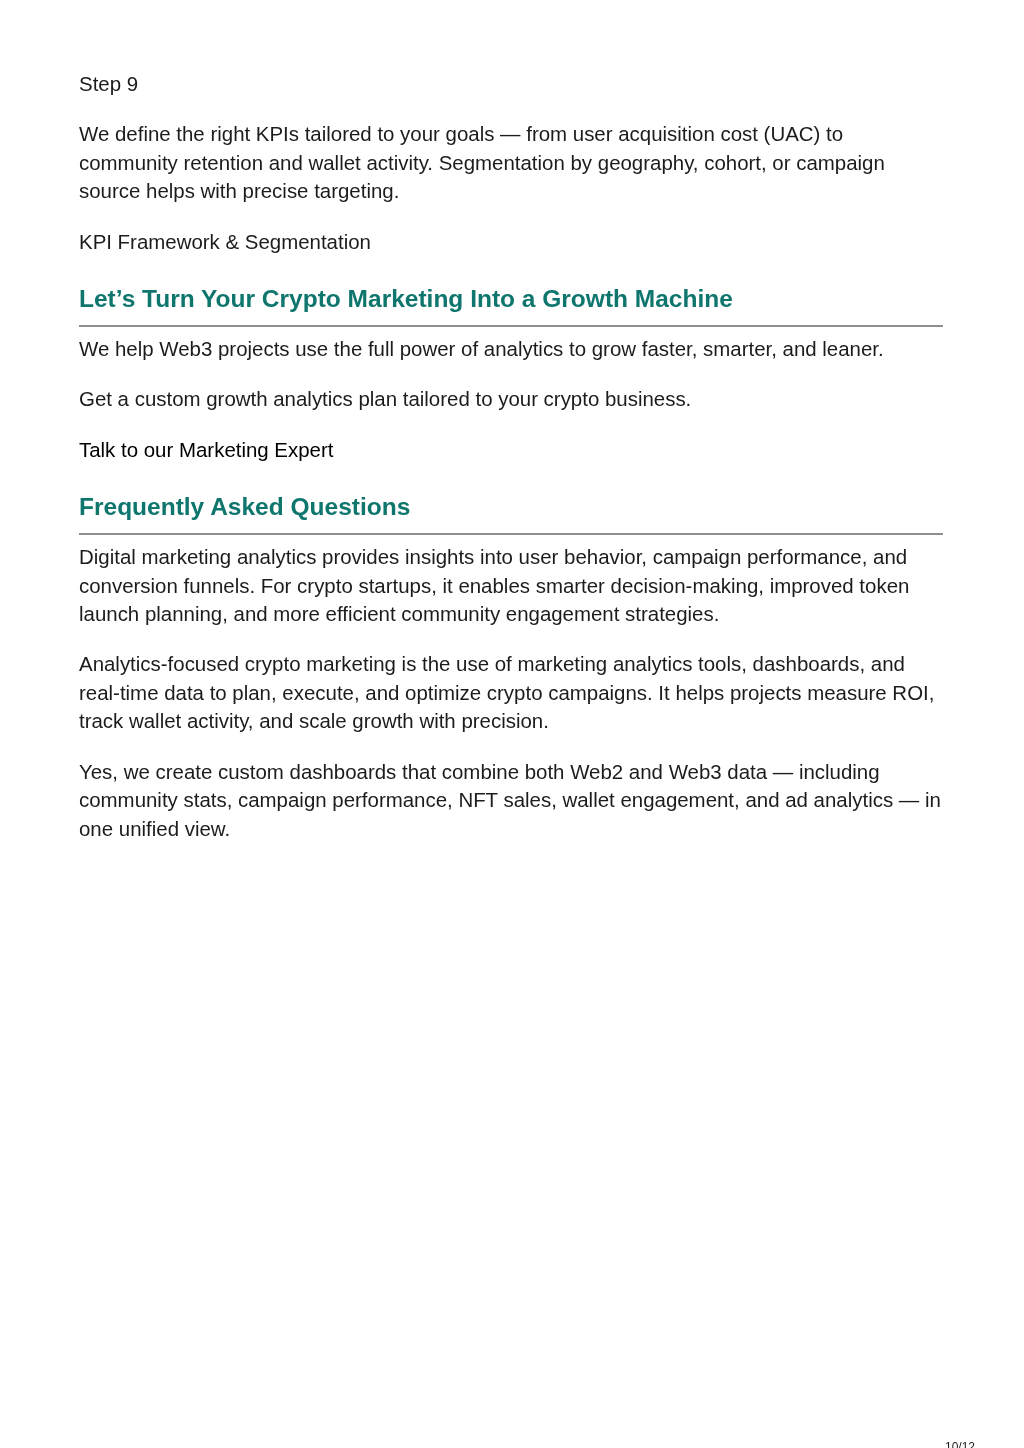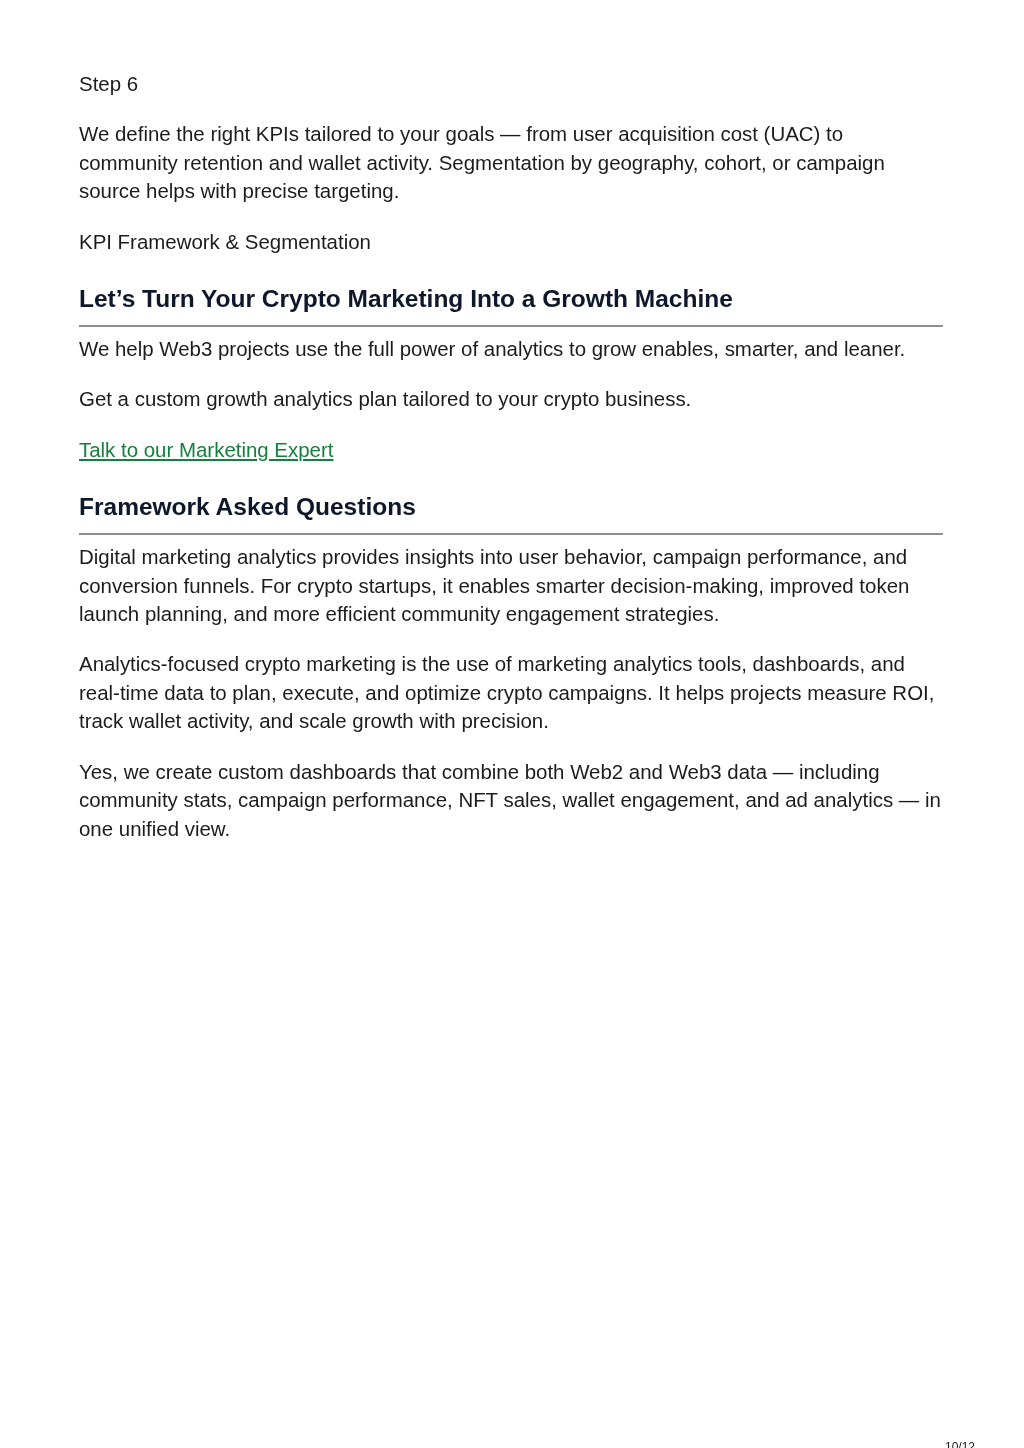--- a/index.html
+++ b/index.html
@@ -21,63 +21,62 @@
     width: 864px;
     padding: 70px 0 0 79px;
   }
   p {
     margin: 0 0 22px 0;
   }
   h2 {
     font-size: 24.5px;
     line-height: 33px;
     font-weight: 700;
-    color: #0f172a;
+    color: #0f766e;
     margin: 26px 0 8px 0;
     padding-bottom: 10px;
     border-bottom: 2px solid #8f8f8f;
   }
   a.text-link {
-    color: #15803d;
-    text-decoration: underline;
+    color: #000000;
     cursor: pointer;
   }
   .page-number {
     position: absolute;
     top: 1404px;
     right: 49px;
     font-size: 12px;
     line-height: 14px;
     color: #1c1c1c;
     margin-top: 36px;
   }
 </style>
 </head>
 <body>
 
 <div class="content">
 
   <section>
-    <p>Step 6</p>
+    <p>Step 9</p>
     <p>We define the right KPIs tailored to your goals — from user acquisition cost (UAC) to community retention and wallet activity. Segmentation by geography, cohort, or campaign source helps with precise targeting.</p>
     <p>KPI Framework &amp; Segmentation</p>
   </section>
 
 
   <section>
     <h2>Let’s Turn Your Crypto Marketing Into a Growth Machine</h2>
-    <p>We help Web3 projects use the full power of analytics to grow enables, smarter, and leaner.</p>
+    <p>We help Web3 projects use the full power of analytics to grow faster, smarter, and leaner.</p>
     <p>Get a custom growth analytics plan tailored to your crypto business.</p>
     <p>
       <a class="text-link">Talk to our Marketing Expert</a>
     </p>
   </section>
 
   <section>
-    <h2>Framework Asked Questions</h2>
+    <h2>Frequently Asked Questions</h2>
     <p>Digital marketing analytics provides insights into user behavior, campaign performance, and conversion funnels. For crypto startups, it enables smarter decision-making, improved token launch planning, and more efficient community engagement strategies.</p>
     <p>Analytics-focused crypto marketing is the use of marketing analytics tools, dashboards, and real-time data to plan, execute, and optimize crypto campaigns. It helps projects measure ROI, track wallet activity, and scale growth with precision.</p>
     <p>Yes, we create custom dashboards that combine both Web2 and Web3 data — including community stats, campaign performance, NFT sales, wallet engagement, and ad analytics — in one unified view.</p>
   </section>
 
 </div>
 
 <div class="page-number">10/12</div>
 
 </body></html>

